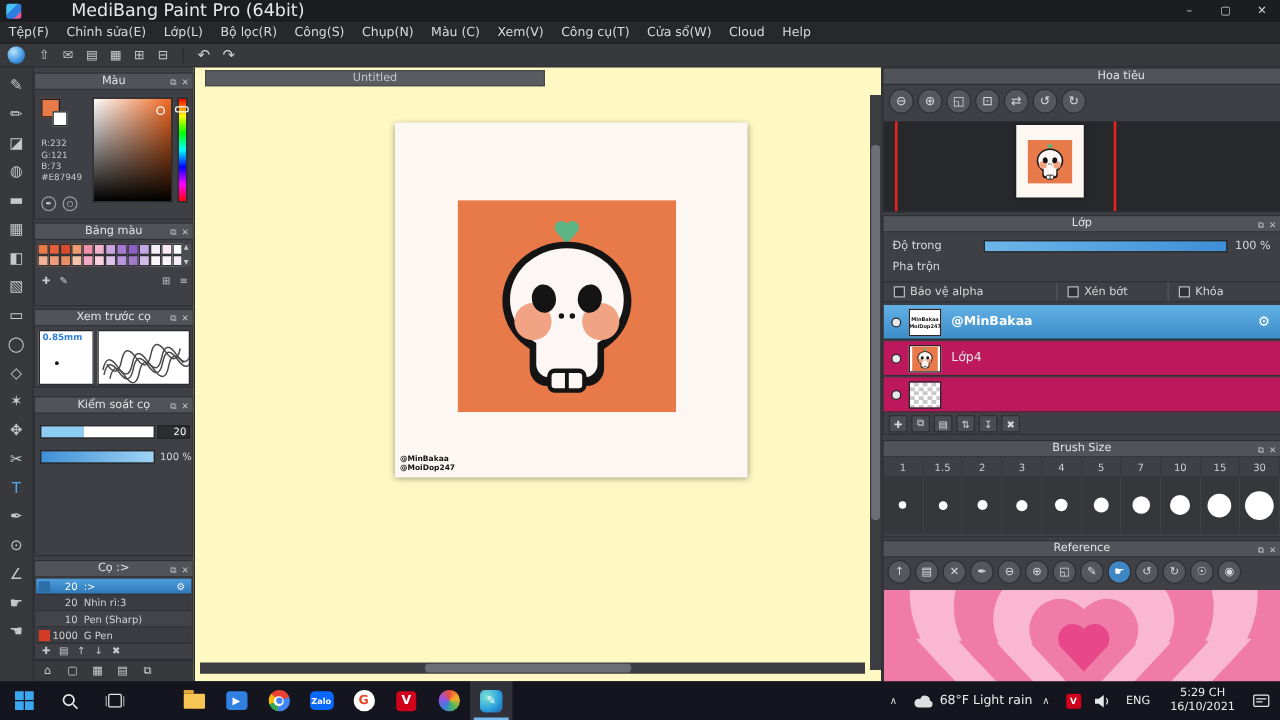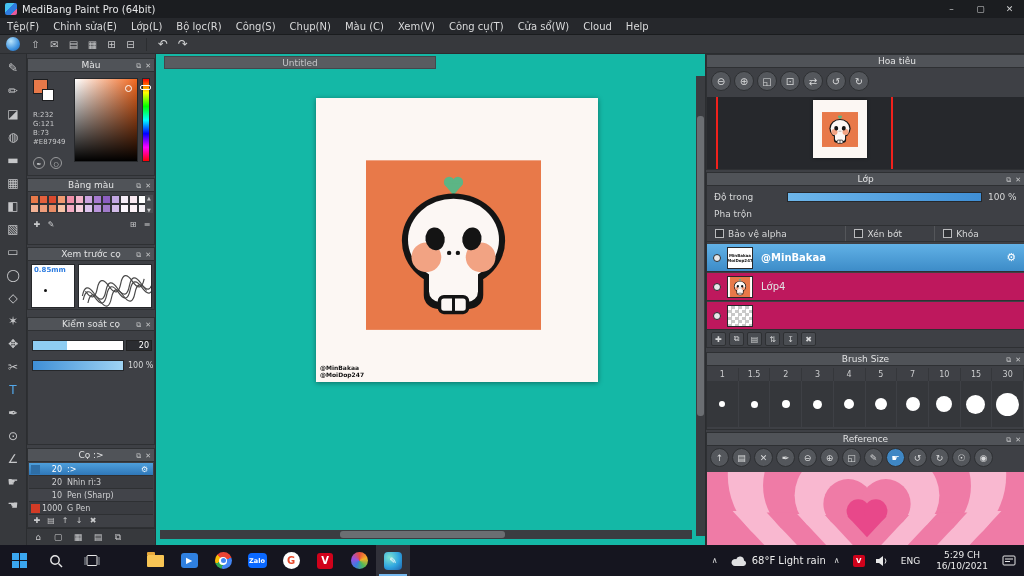--- a/index.html
+++ b/index.html
@@ -2,21 +2,21 @@
 <html><head>
 <meta charset="utf-8">
 <style>
   *{margin:0;padding:0;box-sizing:border-box;font-family:"DejaVu Sans","Liberation Sans",sans-serif;}
   html,body{background:#000;}
   #root{position:relative;width:1024px;height:576px;overflow:hidden;background:#3e4045;color:#d6d7d8;font-size:10px;}
 
   
   .titlebar{position:absolute;left:0;top:0;width:1024px;height:18px;background:#1b1d20;display:flex;align-items:center;}
   .app-icon{width:12px;height:12px;margin:0 5px;border-radius:2px;background:linear-gradient(135deg,#45c2ef 0 40%,#2f7de0 40% 75%,#e85a9b 75%);}
-  .title-text{font-size:10px;color:#e6e7e8;}
+  .title-text{font-size:14px;color:#e6e7e8;margin-left:35px;}
   .win-controls{margin-left:auto;display:flex;height:100%;}
   .win-btn{width:29px;display:flex;align-items:center;justify-content:center;font-size:9px;color:#cfd0d1;}
 
   .menubar{position:absolute;left:0;top:18px;width:1024px;height:17px;background:#26282c;display:flex;align-items:center;border-bottom:1px solid #1a1c1e;}
   .menu-item{padding:0 7px;font-size:10px;color:#d9dadb;line-height:17px;white-space:nowrap;}
 
   .toolbar{position:absolute;left:0;top:35px;width:1024px;height:19px;background:#37393d;border-bottom:1px solid #2b2d30;display:flex;align-items:center;}
   .brush-ball{width:14px;height:14px;border-radius:50%;margin:0 6px;background:radial-gradient(circle at 35% 30%,#b9e4fb,#3f93e0 60%,#1f5fa8);}
   .tb-ico{width:19px;height:15px;display:flex;align-items:center;justify-content:center;color:#c9cacc;font-size:10px;}
   .tb-sep{width:1px;height:13px;background:#2b2d30;margin:0 6px;}
@@ -71,21 +71,21 @@
   .bchip{width:9px;height:9px;margin:0 2px;}
   .bsize{width:20px;text-align:right;margin-right:5px;}
   .bname{flex:1;}
   .bgear{width:12px;font-size:8px;color:#eaf4fc;}
   .panel-tools{position:absolute;left:2px;bottom:1px;display:flex;align-items:center;}
 
   .left-bottom{position:absolute;left:27px;top:528px;width:128px;height:17px;background:#37393d;border-top:1px solid #2b2d30;display:flex;align-items:center;gap:6px;padding-left:4px;}
   .lb-ico{width:14px;height:13px;display:flex;align-items:center;justify-content:center;font-size:9px;color:#c9cacc;}
 
   
-  .canvas-area{position:absolute;left:155px;top:54px;width:550px;height:491px;background:#14b8a6;border-left:1px solid #2b2d30;}
+  .canvas-area{position:absolute;left:155px;top:54px;width:550px;height:491px;background:#fef9c3;border-left:1px solid #2b2d30;}
   .doc-tab{position:absolute;left:8px;top:2px;width:272px;height:13px;background:#595c60;border:1px solid #45474b;display:flex;align-items:center;justify-content:center;font-size:9px;color:#c5c6c8;}
   .canvas{position:absolute;left:160px;top:44px;width:282px;height:284px;background:#fcf7f3;box-shadow:0 1px 5px rgba(0,0,0,.4);}
   .art{position:absolute;left:50px;top:62px;}
   .watermark{position:absolute;left:4px;bottom:4px;font-size:6px;line-height:7px;font-weight:bold;color:#101010;}
   .vscroll{position:absolute;left:540px;top:22px;width:9px;height:460px;background:#3b3d41;}
   .vthumb{position:absolute;left:1px;top:40px;width:7px;height:300px;background:#6b6e72;border-radius:3px;}
   .hscroll{position:absolute;left:4px;top:476px;width:532px;height:9px;background:#3b3d41;}
   .hthumb{position:absolute;left:180px;top:1px;width:165px;height:7px;background:#6b6e72;border-radius:3px;}
 
   

